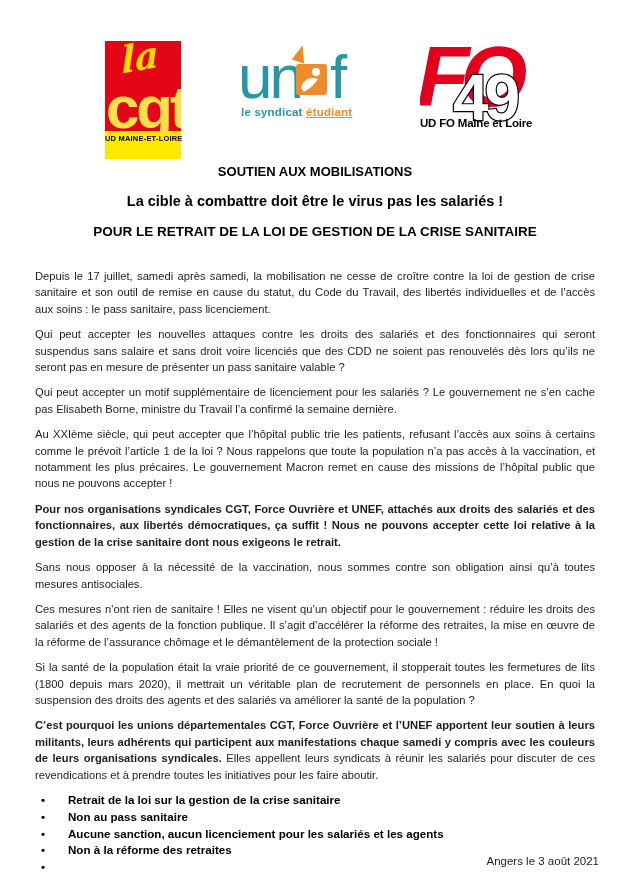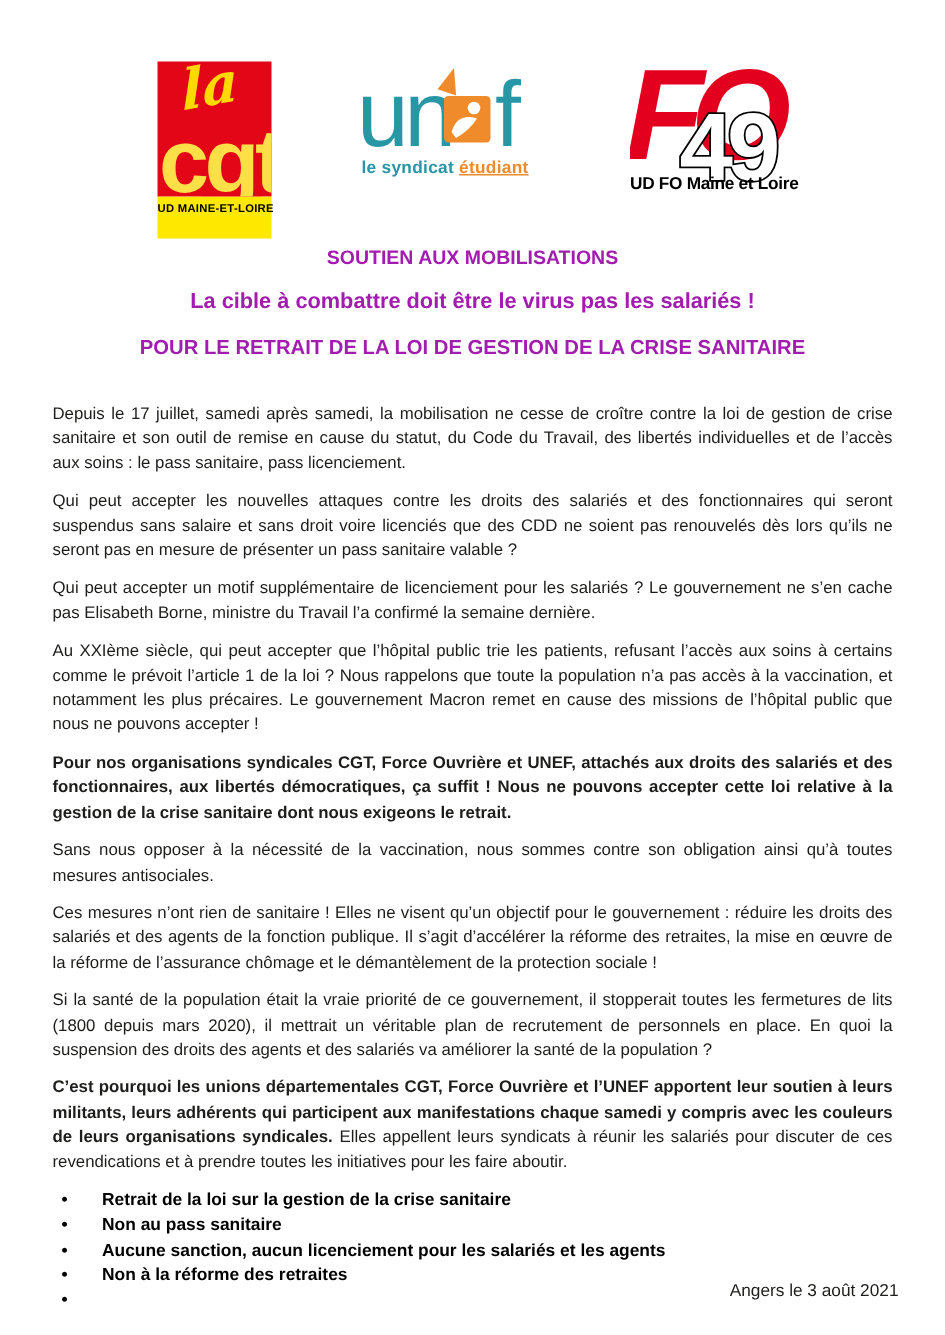--- a/index.html
+++ b/index.html
@@ -65,21 +65,21 @@
   .unef-tagline { margin-top:3px; margin-left:3px; font-size:11.5px; font-weight:bold; letter-spacing:0.2px; white-space:nowrap; }
   .tag-teal   { color:#2796a5; }
   .tag-orange { color:#ef8b2a;text-decoration:underline; }
 
   
   .fo-logo { position:absolute; left:420px; top:40px; width:118px; text-align:left; }
   .fo-svg  { display:block; }
   .fo-sub  { margin-top:-5px; font-size:11.5px; font-weight:bold; color:#000; letter-spacing:-0.2px; white-space:nowrap; }
 
   
-  .title { position:absolute; left:0; right:0; text-align:center; font-weight:bold; color:#a21caf; }
+  .title { position:absolute; left:0; right:0; text-align:center; font-weight:bold; color:#000000; }
   .title-1 { top:164px; font-size:13px; }
   .title-2 { top:193px; font-size:14.5px; }
   .title-3 { top:224px; font-size:13.5px; }
 
   
   .body-text { position:absolute; top:268px; left:35px; width:560px; }
   .body-text p {
     margin:0 0 9px 0;
     font-size:11.2px; line-height:16.4px;
     text-align:justify;

